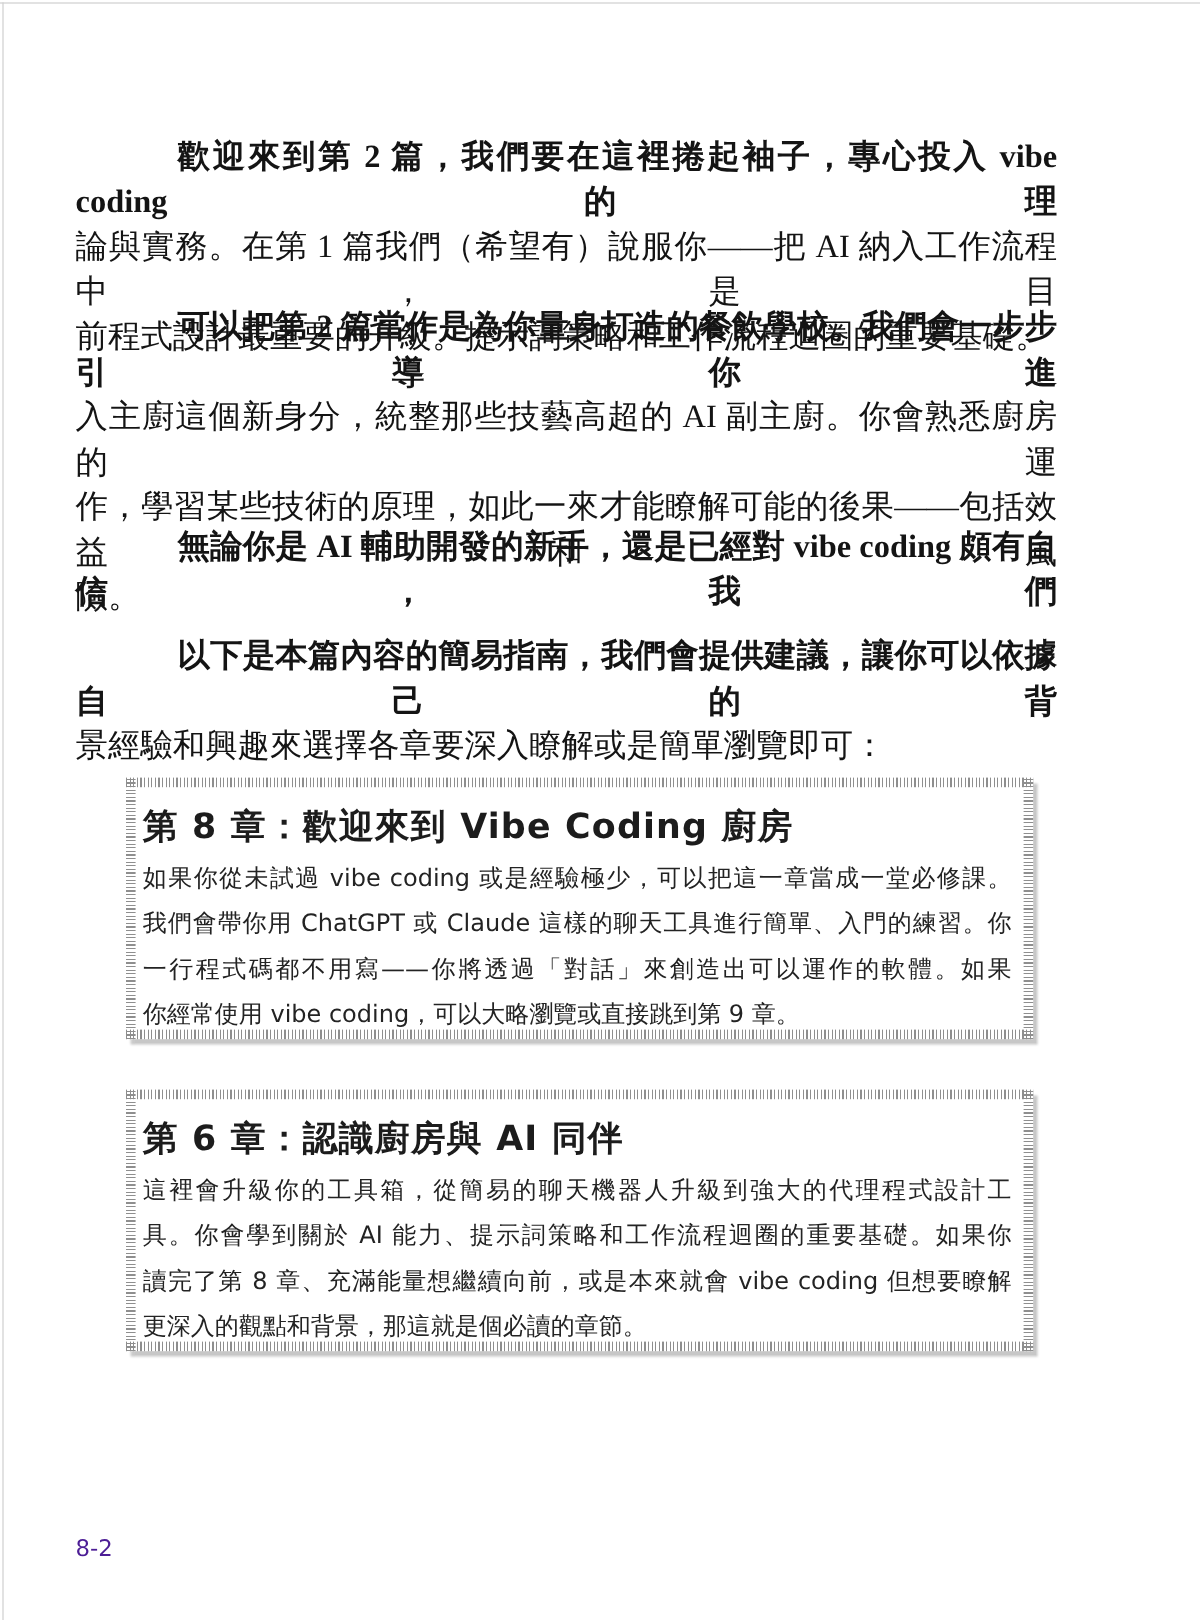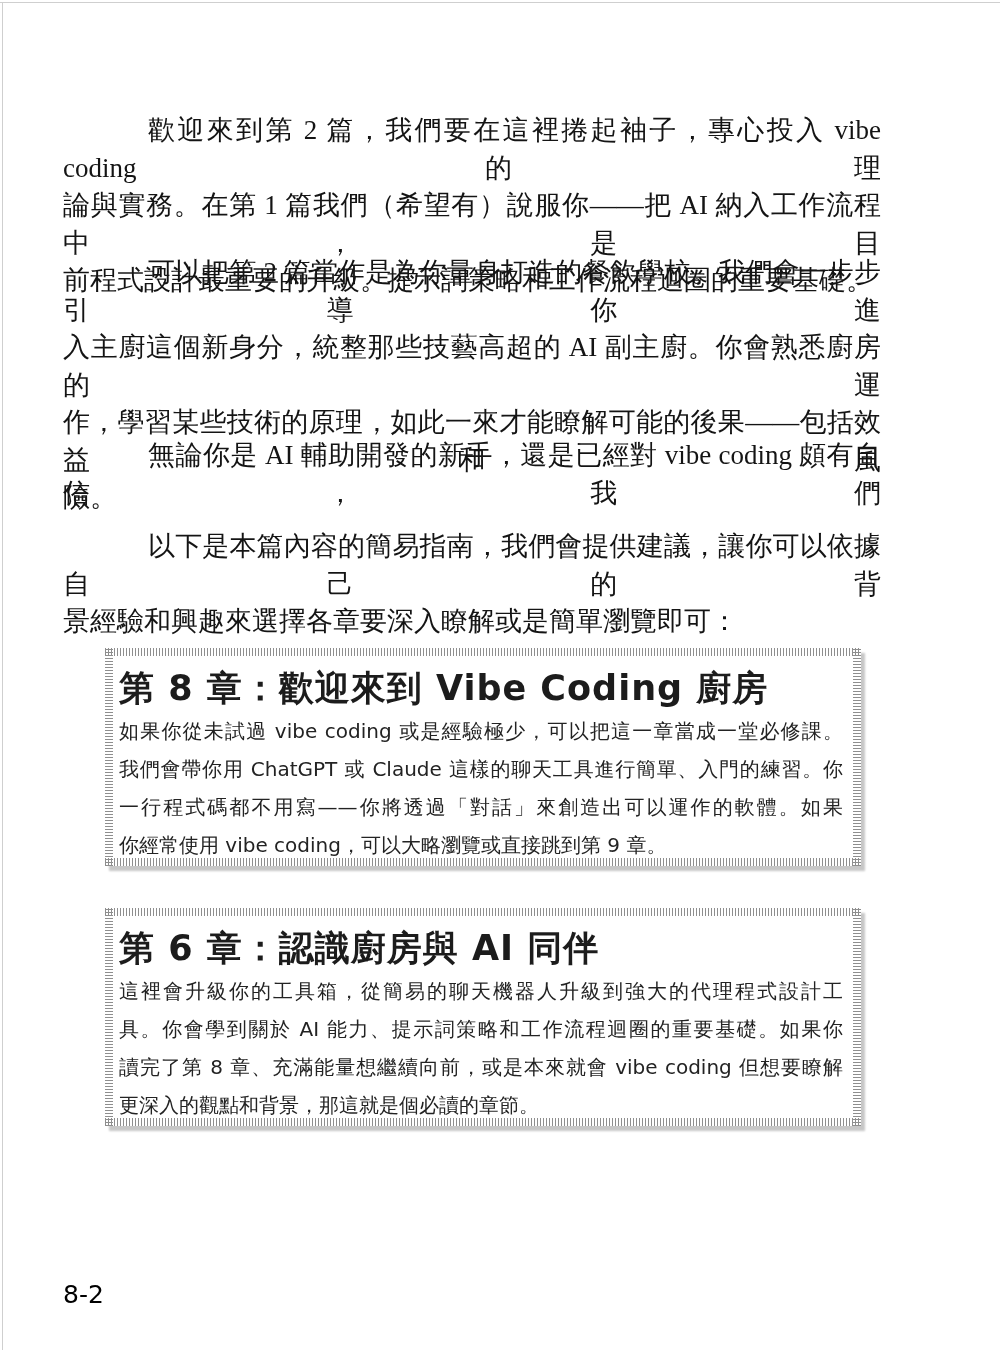--- a/index.html
+++ b/index.html
@@ -36,21 +36,21 @@
     width: 818px;
     font-family: "Liberation Serif", serif;
     font-size: 27px;
     line-height: 37.5px;
     color: #141414;
   }
   .tline {
     text-align: justify;
     text-align-last: justify;
   }
-  .tline.first { text-indent: 85px; }
+  .tline.first { text-indent: 85px; font-weight: bold; }
   .tline.last  { text-align-last: left; }
 
   #para-1 { top: 112px; }
   #para-2 { top: 254px; }
   #para-3 { top: 437px; }
   #para-4 { top: 528px; }
 
   
   .chapter-box {
     position: absolute;
@@ -69,21 +69,21 @@
     background-repeat: no-repeat;
     box-shadow: 4px 5px 2px rgba(0,0,0,0.22);
     padding: 22px 18px 16px 14px;
     font-family: "DejaVu Sans", sans-serif;
     color: #232323;
   }
   #chapter-box-8 { top: 648px; }
   #chapter-box-9 { top: 908px; }
 
   .box-title {
-    font-size: 35px;
+    font-size: 29px;
     font-weight: bold;
     line-height: 36px;
     letter-spacing: 1px;
     margin: 0 0 6px 0;
     color: #1c1c1c;
     white-space: nowrap;
   }
   .box-line {
     font-size: 20px;
     line-height: 38px;
@@ -91,22 +91,22 @@
     text-align-last: justify;
   }
   .box-line.last { text-align-last: left; }
 
   
   .page-number {
     position: absolute;
     left: 63px;
     top: 1280px;
     font-family: "DejaVu Sans", sans-serif;
-    font-size: 25px;
-    color: #000000;
+    font-size: 19px;
+    color: #4c1d95;
   }
 </style>
 </head>
 <body>
 
 <div class="page">
   <div class="edge-top"></div>
   <div class="edge-left"></div>
 
   <div class="para" id="para-1">

